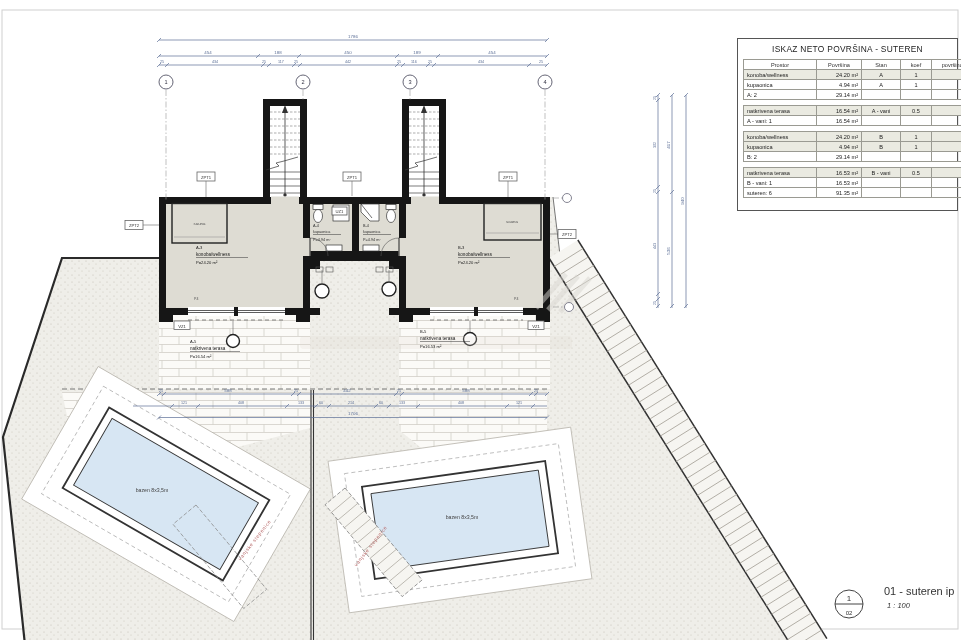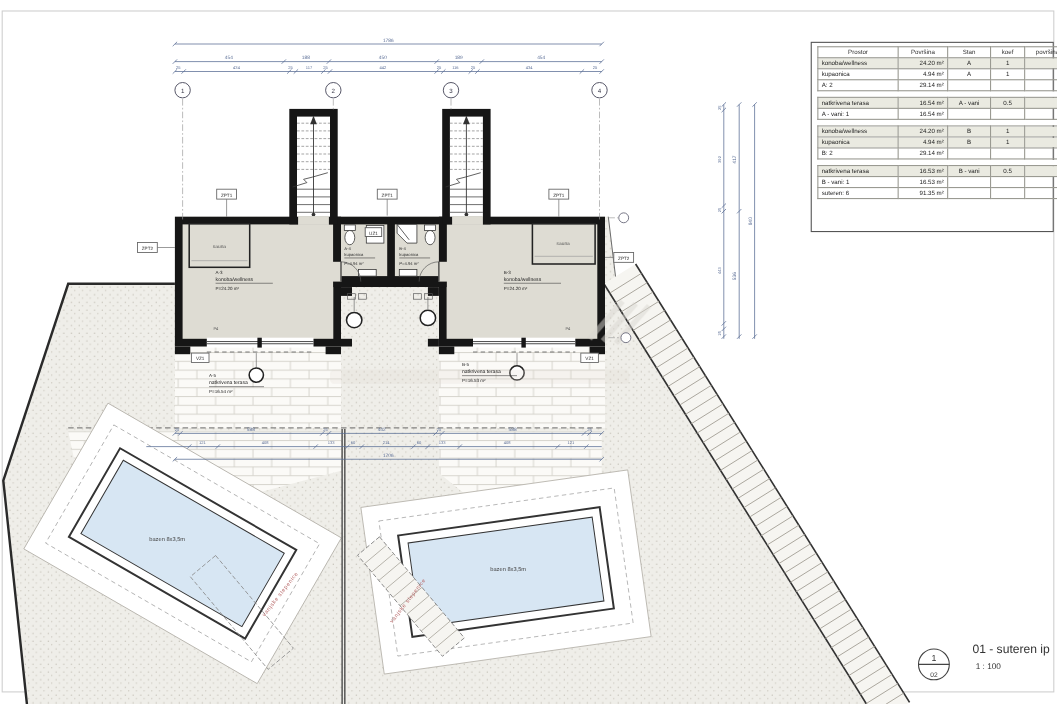--- a/index.html
+++ b/index.html
@@ -31,21 +31,21 @@
   #area-table .c1{width:38px;text-align:right;}
   #area-table .c2{width:32px;text-align:center;}
   #area-table .c3{width:24px;text-align:center;}
   #area-table .c4{width:51px;text-align:right;}
   #area-table thead td{text-align:center !important;color:#333;}
 
   
   #titleblock{position:absolute;left:830px;top:585px;width:130px;height:42px;}
   #tb-texts{position:absolute;left:42px;top:0;margin-left:12px;}
   #tb-title{font-size:11px;color:#333;}
-  #tb-scale{font-size:7.5px;color:#333;margin-top:4px;margin-left:3px;}
+  #tb-scale{font-size:7.5px;color:#333;margin-top:4px;margin-left:3px;font-style:italic;}
 </style>
 </head>
 <body>
 
 <div id="sheet">
 <svg width="961" height="640" viewBox="0 0 961 640">
   <defs>
     <pattern id="stipple" width="7" height="7" patternUnits="userSpaceOnUse">
       <rect width="7" height="7" fill="#efeee9"></rect>
       <circle cx="2" cy="2" r="0.6" fill="#c4c0b6"></circle>
@@ -387,20 +387,21 @@
     <text x="381" y="403.8" class="dimxs">60</text>
     <text x="402" y="403.8" class="dimxs">133</text>
     <text x="461" y="403.8" class="dimxs">408</text>
     <text x="519" y="403.8" class="dimxs">121</text>
     <text x="353" y="415.3" class="dim">1706</text>
   </g>
 </svg>
 
 
 <div id="area-table">
+  <div class="ttl">ISKAZ NETO POVRŠINA - SUTEREN</div>
   <table>
     <thead>
           <tr id="table-head">
             <td class="c0">Prostor</td>
             <td class="c1">Površina</td>
             <td class="c2">Stan</td>
             <td class="c3">koef</td>
             <td class="c4">površina s koef</td>
           </tr>
         </thead>

